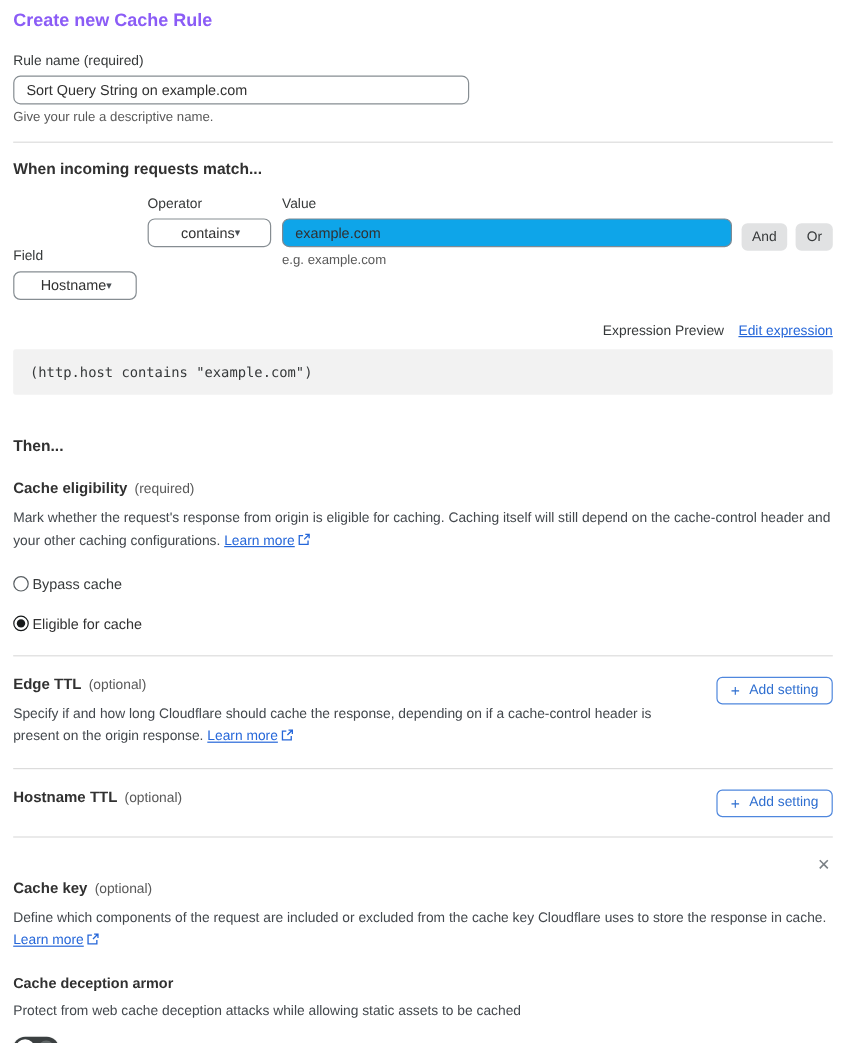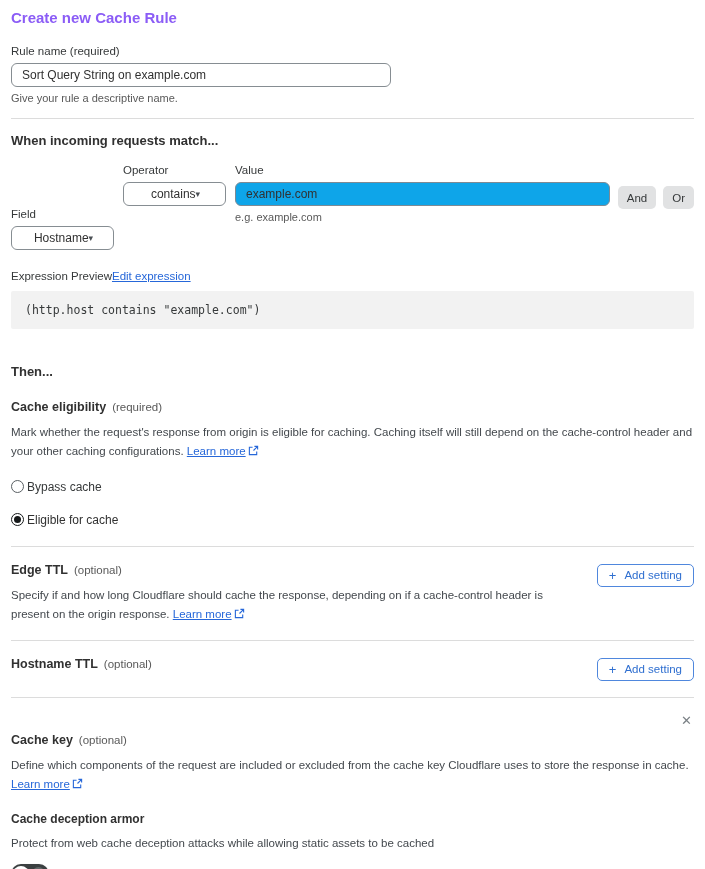--- a/index.html
+++ b/index.html
@@ -46,21 +46,21 @@
   .value-input { background:#0ea5e9; border-color:#7d8destroy; border:1px solid #7d8a94; }
 
   .andor-wrap { display:flex; gap:7px; margin-top:22px; }
   .gray-btn {
     font-family:"Liberation Sans", sans-serif;
     font-size:11.5px; color:#36393a; background:#e1e2e3; border:none;
     border-radius:5px; height:23px; padding:0 9px; cursor:pointer;
   }
 
   
-  .expr-row { display:flex; justify-content:flex-start; align-items:flex-end; margin-top:20px; }
+  .expr-row { display:flex; justify-content:flex-end; align-items:flex-end; margin-top:20px;gap:12px; }
   .expr-label { font-size:11.5px; color:#36393a; }
   a.blue-link { font-size:11.5px; color:#2667d9; text-decoration:underline; cursor:pointer; }
   .code-block {
     margin-top:9px; background:#f2f2f2; border-radius:2px;
     padding:12px 14px; font-family:"DejaVu Sans Mono","Liberation Mono",monospace;
     font-size:11.5px; color:#36393a;
   }
 
   .then-heading { margin-top:35px; }
 

